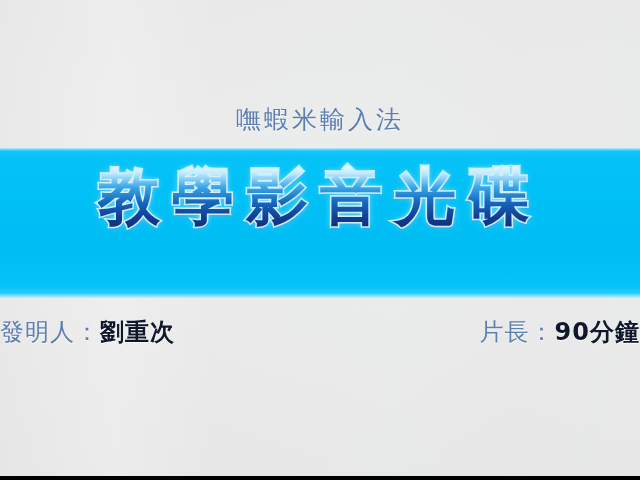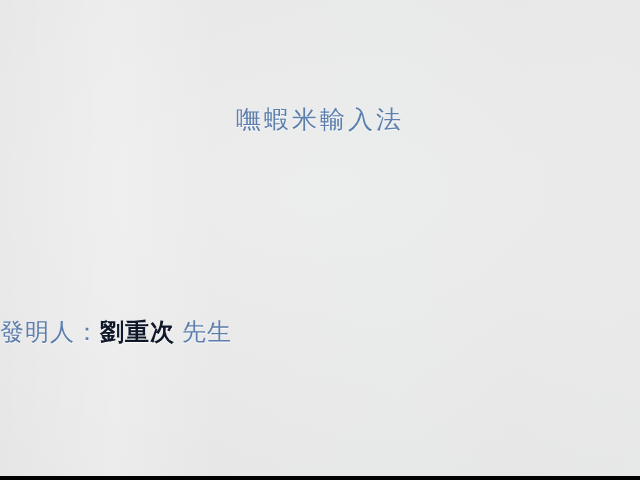--- a/index.html
+++ b/index.html
@@ -183,29 +183,49 @@
 </style>
 </head>
 <body>
 
 <div id="screen">
 
   <div class="backdrop"></div>
 
   <div class="subtitle">嘸蝦米輸入法</div>
 
+  <div class="band">
+    <div class="band-top-edge"></div>
+
+    <div class="title-outline">
+      <span>教學影音光碟</span>
+    </div>
+
+    <div class="title-wrap">
+      <span class="title">教學影音光碟</span>
+    </div>
+
+    <div class="reflection-wrap">
+      
+    </div>
+
+    <div class="band-bottom-edge"></div>
+  </div>
 
   <div class="credits">
 
     <span class="credit-group">
       <span class="lbl">發明人：</span>
       <span class="val">劉重次</span>
       <span class="sp"></span>
-      <span class="lbl">先生</span>
       <span class="sp"></span>
     </span>
 
     <span class="gap-wide"></span>
 
+    <span class="credit-group">
+      <span class="lbl">片長：</span>
+      <span class="val">90分鐘</span>
+    </span>
 
   </div>
 
 </div>
 
 </body></html>

